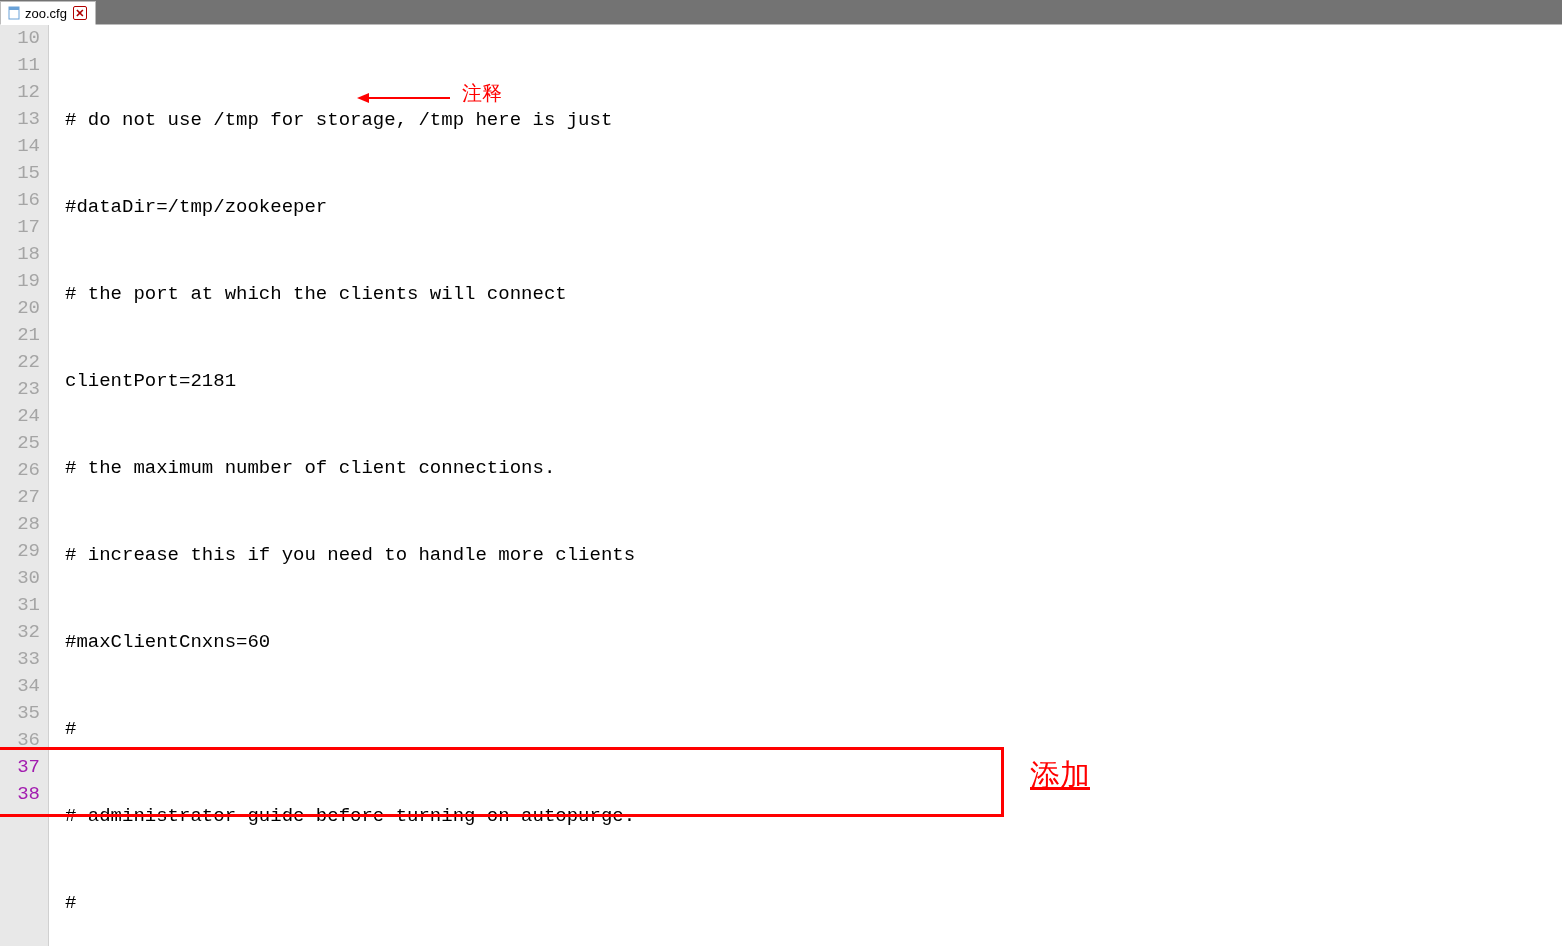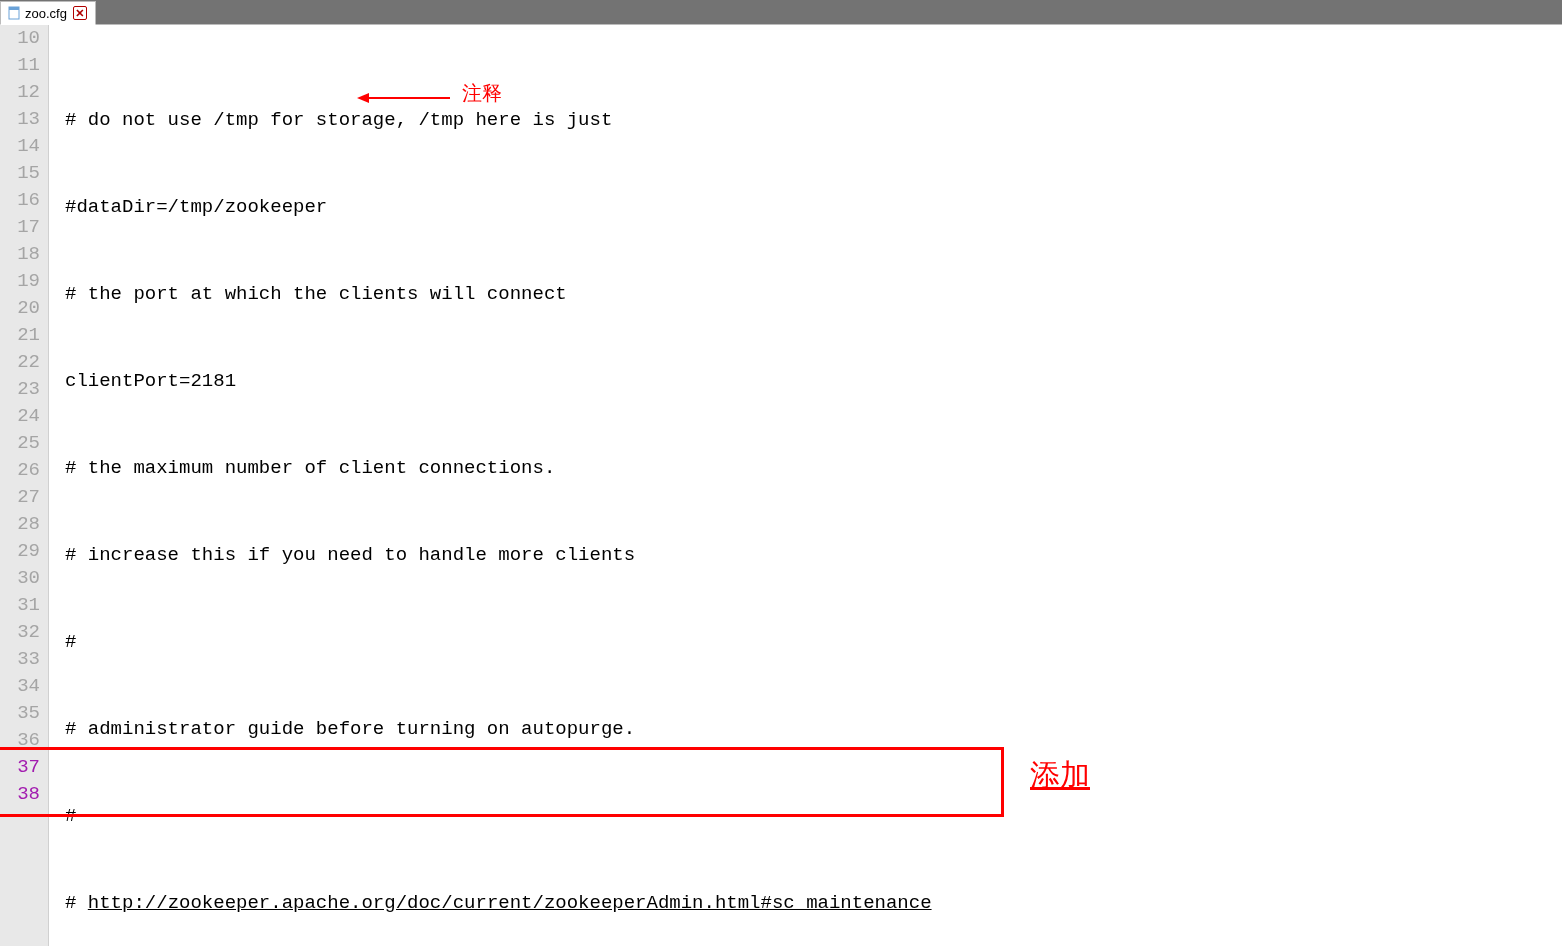--- a/index.html
+++ b/index.html
@@ -169,20 +169,21 @@
       <div class="line hl">38</div>
     </div>
     <div class="code-area">
       <div class="cursor-line-bg" style="top:756px;"></div>
       <div class="code-line"># do not use /tmp for storage, /tmp here is just</div>
       <div class="code-line">#dataDir=/tmp/zookeeper</div>
       <div class="code-line"># the port at which the clients will connect</div>
       <div class="code-line">clientPort=2181</div>
       <div class="code-line"># the maximum number of client connections.</div>
       <div class="code-line"># increase this if you need to handle more clients</div>
+      <div class="code-line">#maxClientCnxns=60</div>
       <div class="code-line">#</div>
       <div class="code-line"># administrator guide before turning on autopurge.</div>
       <div class="code-line">#</div>
       <div class="code-line"><span># </span><span class="underline">http://zookeeper.apache.org/doc/current/zookeeperAdmin.html#sc_maintenance</span></div>
       
       
       
       
       
       

